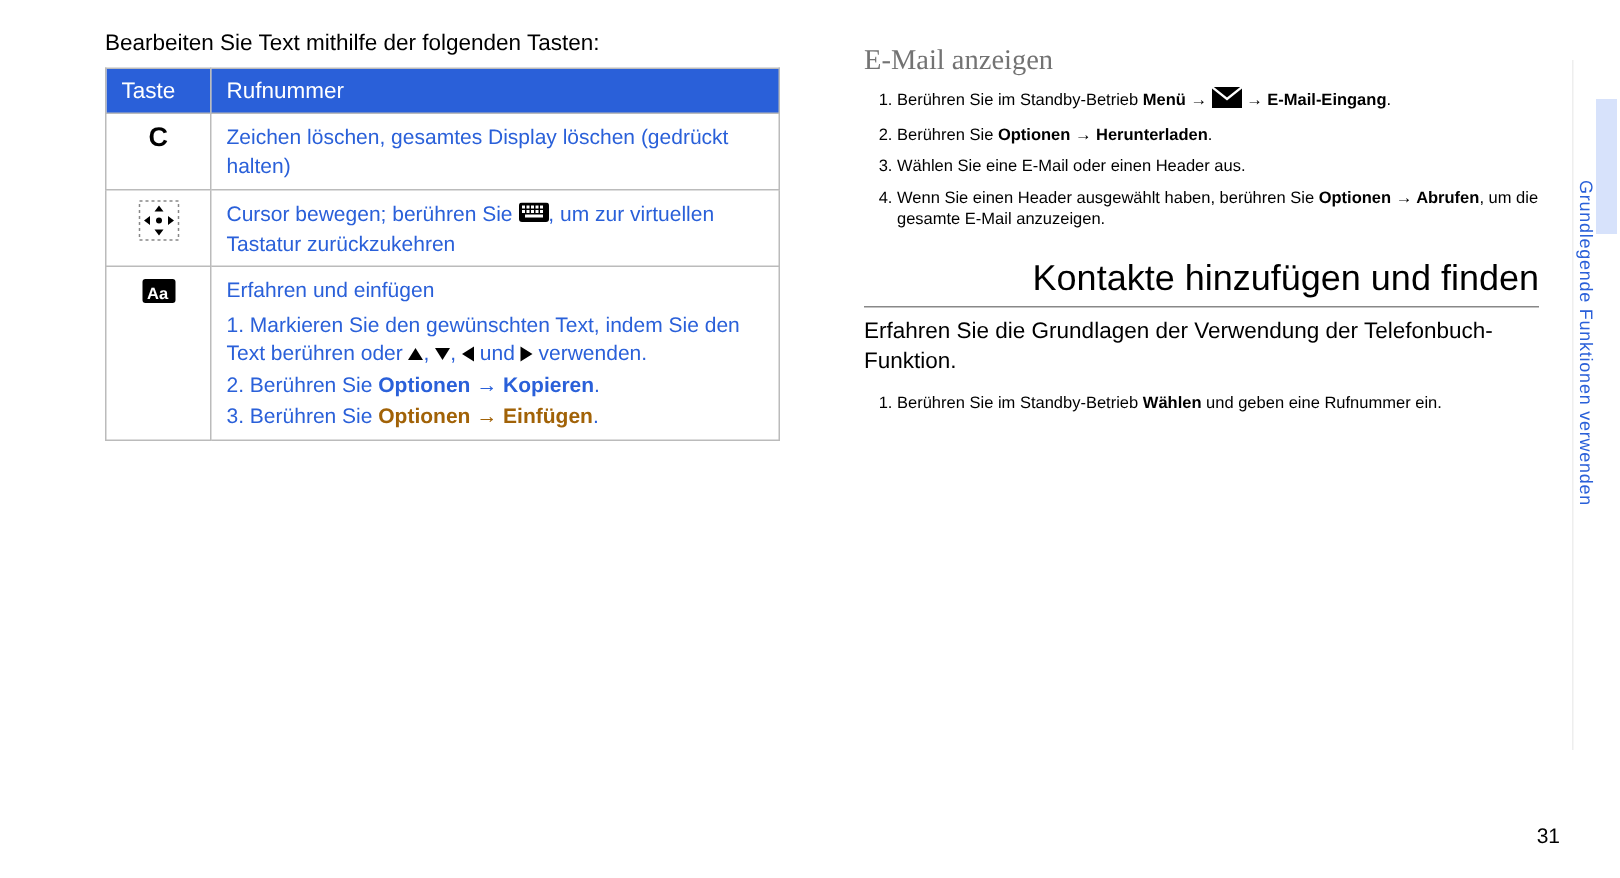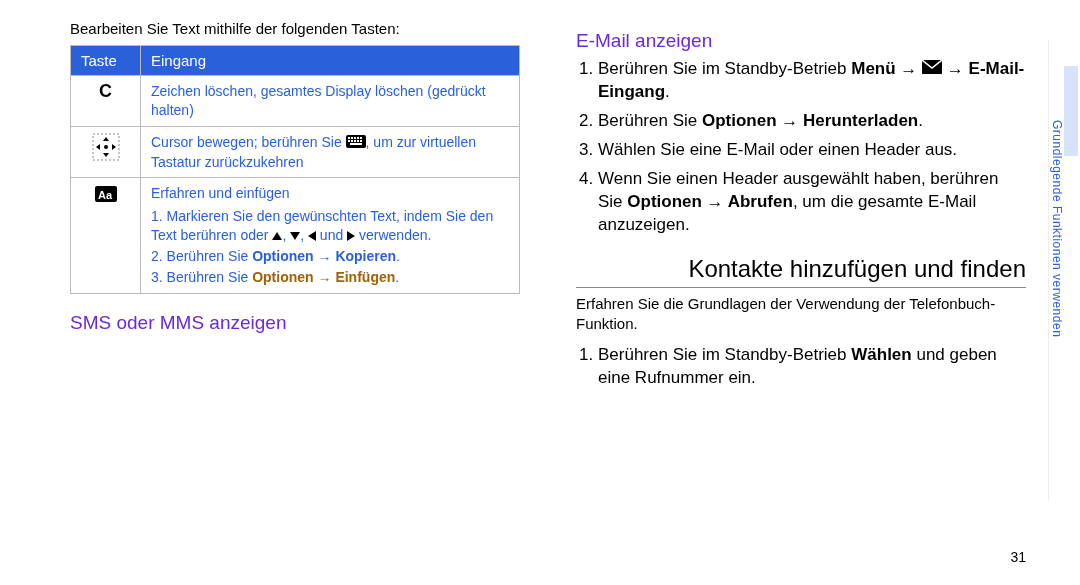--- a/index.html
+++ b/index.html
@@ -14,57 +14,57 @@
     display: flex; gap: 56px;
   }
   .col { width: 450px; }
   .intro { font-size: 15px; margin-bottom: 8px; }
   table.keys { width: 100%; border-collapse: collapse; margin-bottom: 18px; }
   table.keys th, table.keys td { border: 1px solid #bbb; padding: 6px 10px; vertical-align: top; }
   table.keys th { background:#2a60d9; color:#fff; font-weight:normal; text-align:left; font-size:15px; }
   table.keys td { font-size: 14px; color:#2a60d9; }
   td.icon-cell { text-align:center; vertical-align:middle; width:70px; color:#000; }
   .blue { color:#2a60d9; }
-  .h2 { color:#6d28d9; font-size: 19px; margin: 10px 0 6px; }
+  .h2 { color:#737373; font-size: 19px; margin: 10px 0 6px; font-family: Liberation Serif, serif; }
   .h1 { color:#000; font-size: 24px; margin: 18px 0 6px; border-bottom:1px solid #888; padding-bottom:4px;text-align:right; }
-  ol.list { list-style: decimal; padding-left: 22px; font-size: 17px; }
+  ol.list { list-style: decimal; padding-left: 22px; font-size: 11px; }
   ol.list li { margin-bottom: 6px; line-height: 1.35; }
   p.body { font-size:15px; margin: 6px 0 10px; line-height:1.35; }
   .bold { font-weight: bold; }
   .side-tab {
     position:absolute; right:0; top:40px; width:32px; height:460px;
     background:#fff; border-left:1px solid #eee;
   }
   .side-tab .bar { height:90px; background:#d7e2fb; width:14px; position:absolute; right:2px; top:26px; }
   .side-tab .label {
     position:absolute; right:16px; top:80px;
     writing-mode: vertical-rl; font-size:12px; color:#2a60d9; letter-spacing:0.5px;
   }
-  .pagenum { position:absolute; right:54px; bottom:20px; font-size:14px; }
+  .pagenum { position:absolute; right:40px; bottom:20px; font-size:14px; }
   .tri { display:inline-block; width:0; height:0; vertical-align:middle; }
   .tri-up { border-left:5px solid transparent; border-right:5px solid transparent; border-bottom:8px solid #000; }
   .tri-down { border-left:5px solid transparent; border-right:5px solid transparent; border-top:8px solid #000; }
   .tri-left { border-top:5px solid transparent; border-bottom:5px solid transparent; border-right:8px solid #000; }
   .tri-right { border-top:5px solid transparent; border-bottom:5px solid transparent; border-left:8px solid #000; }
   .func-inner { line-height:1.35; }
   .sub-ol { margin-top:4px; }
   .sub-ol div { margin-top:2px; }
 </style>
 </head>
 <body>
 
 <div class="page">
   <div class="col">
     <p class="intro">Bearbeiten Sie Text mithilfe der folgenden Tasten:</p>
 
     <table class="keys">
       <tbody>
           <tr>
         <th>Taste</th>
-        <th>Eingang</th>
+        <th>Rufnummer</th>
       </tr>
       <tr>
         <td class="icon-cell">
           <svg width="22" height="18">
                 <path d="M4 2 h14 v14 h-18" fill="none"></path>
                 <text x="4" y="15" font-size="18" font-weight="bold" font-family="Arial">C</text>
               </svg>
         </td>
         <td>
               <div class="func-inner blue">Zeichen löschen, gesamtes Display löschen (gedrückt halten)</div>
@@ -124,21 +124,20 @@
               </div>
               <div><span>2. Berühren Sie </span><span class="bold" style="color:#2a60d9">Optionen → Kopieren</span><span>.</span></div>
               <div><span>3. Berühren Sie </span><span class="bold" style="color:#a16207">Optionen → Einfügen</span><span>.</span></div>
             </div>
           </div>
         </td>
       </tr>
     </tbody>
       </table>
 
-    <div class="h2">SMS oder MMS anzeigen</div>
   </div>
 
   <div class="col">
     <div class="h2">E-Mail anzeigen</div>
     <ol class="list">
       <li>
         <span>Berühren Sie im Standby-Betrieb </span><span class="bold">Menü</span><span> → </span>
         <span style="display:inline-block;vertical-align:middle;">
           <svg width="20" height="14">
               <rect x="0" y="0" width="20" height="14" fill="#000"></rect>

